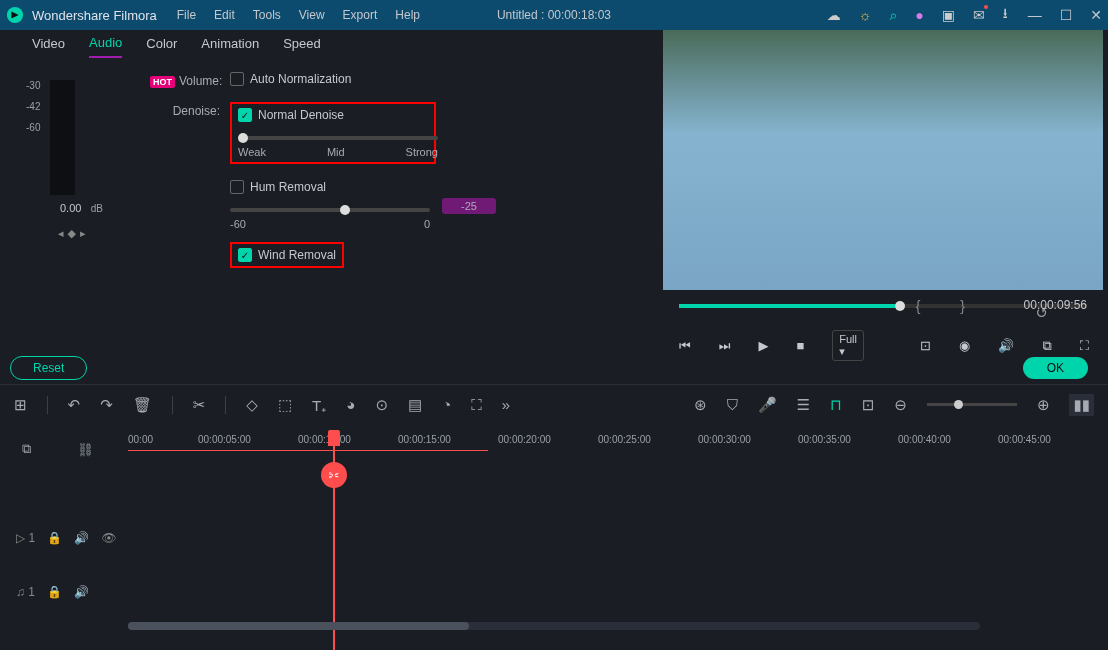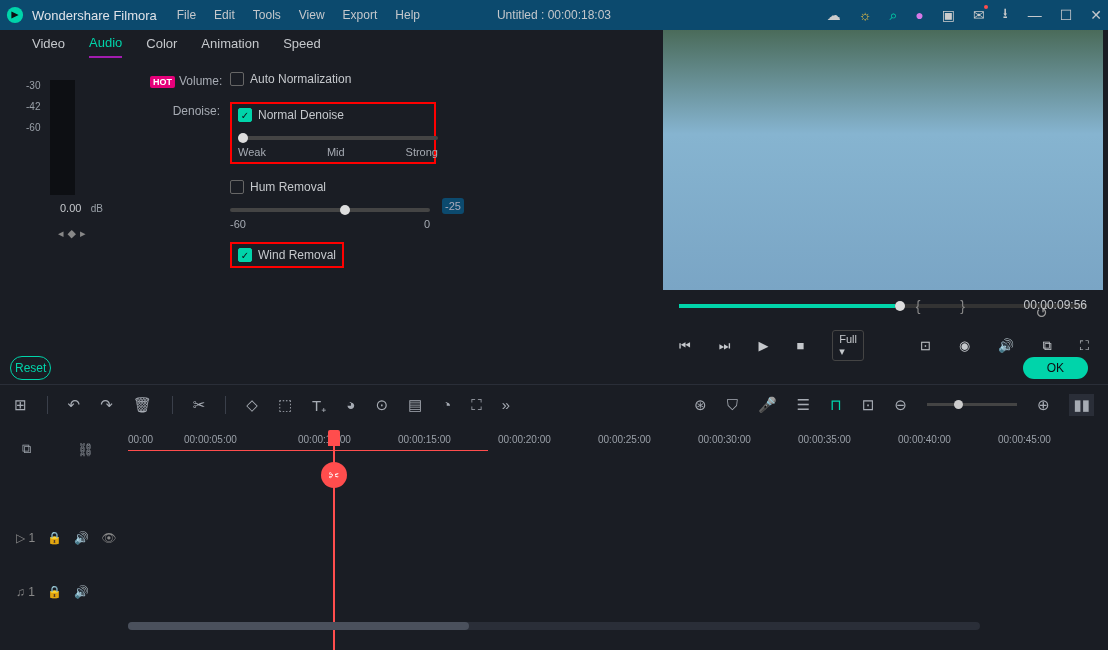--- a/index.html
+++ b/index.html
@@ -39,24 +39,24 @@
 .prop-body { flex: 1; }
 .hot-badge { background: #e6007a; color: #fff; font-size: 9px; padding: 1px 3px; border-radius: 2px; margin-right: 4px; font-weight: bold; }
 .chk { display: flex; align-items: center; gap: 6px; font-size: 12px; color: #c5c8cc; }
 .chk-box { width: 14px; height: 14px; border: 1px solid #666; border-radius: 2px; display: flex; align-items: center; justify-content: center; font-size: 10px; }
 .chk-box.checked { background: #00d4aa; border-color: #00d4aa; color: #0d0f13; }
 .red-border { border: 2px solid #ff0000; padding: 4px 6px; display: inline-block; }
 .slider-row { width: 200px; height: 4px; background: #444; border-radius: 2px; position: relative; margin: 14px 0 6px 0; }
 .slider-thumb { width: 10px; height: 10px; background: #ddd; border-radius: 50%; position: absolute; top: -3px; }
 .slider-labels { display: flex; justify-content: space-between; width: 200px; font-size: 11px; color: #a6abb3; }
 .reset-icon { position: absolute; color: #999; font-size: 15px; cursor: pointer; }
-.val-badge { background: #0c4a6e; color: #aab; padding: 2px 3px; border-radius: 3px; font-size: 11px; margin-left: 12px; }
+.val-badge { background: #701a75; color: #aab; padding: 2px 19px; border-radius: 3px; font-size: 11px; margin-left: 12px; }
 
 .button-row { display: flex; justify-content: space-between; padding: 4px 20px 4px 10px; align-items: center; }
-.btn-reset { background: transparent; border: 1px solid #00d4aa; color: #00d4aa; padding: 4px 4px; border-radius: 12px; font-size: 12px; cursor: pointer; }
+.btn-reset { background: transparent; border: 1px solid #00d4aa; color: #00d4aa; padding: 4px 22px; border-radius: 12px; font-size: 12px; cursor: pointer; }
 .btn-ok { background: #00d4aa; border: none; color: #0d0f13; padding: 4px 24px; border-radius: 12px; font-size: 12px; cursor: pointer; font-weight: 500; }
 
 
 .preview { position: absolute; top: 30px; right: 5px; width: 440px; height: 260px; background: linear-gradient(180deg, #4a6b5a 0%, #86b4d0 40%, #7aa5c5 100%); }
 .preview-controls { position: absolute; top: 294px; right: 5px; width: 440px; }
 .progress-bar { height: 4px; background: #333; position: relative; margin: 10px 16px; }
 .progress-fill { height: 100%; background: #00d4aa; width: 53%; }
 .progress-thumb { width: 10px; height: 10px; background: #ddd; border-radius: 50%; position: absolute; top: -3px; left: 53%; }
 .time-braces { position: absolute; right: 120px; top: 4px; color: #888; font-size: 14px; letter-spacing: 18px; }
 .time-display { position: absolute; right: 16px; top: 4px; color: #c5c8cc; font-size: 12px; }
@@ -276,21 +276,21 @@
   <span>⊕</span>
   <span style="background:#2a2e38;padding:2px 4px">▮▮</span>
 </div>
 
 <div class="timeline">
   <div class="tl-header">
     <span style="font-size:13px">⧉</span>
     <span style="font-size:13px">⛓</span>
     <div class="ruler">
       <span class="ruler-tick" style="left:0">00:00</span>
-      <span class="ruler-tick" style="left:56px">00:00:05:00</span>
+      <span class="ruler-tick" style="left:70px">00:00:05:00</span>
       <span class="ruler-tick" style="left:170px">00:00:10:00</span>
       <span class="ruler-tick" style="left:270px">00:00:15:00</span>
       <span class="ruler-tick" style="left:370px">00:00:20:00</span>
       <span class="ruler-tick" style="left:470px">00:00:25:00</span>
       <span class="ruler-tick" style="left:570px">00:00:30:00</span>
       <span class="ruler-tick" style="left:670px">00:00:35:00</span>
       <span class="ruler-tick" style="left:770px">00:00:40:00</span>
       <span class="ruler-tick" style="left:870px">00:00:45:00</span>
     </div>
     <div class="ruler-line"></div>

